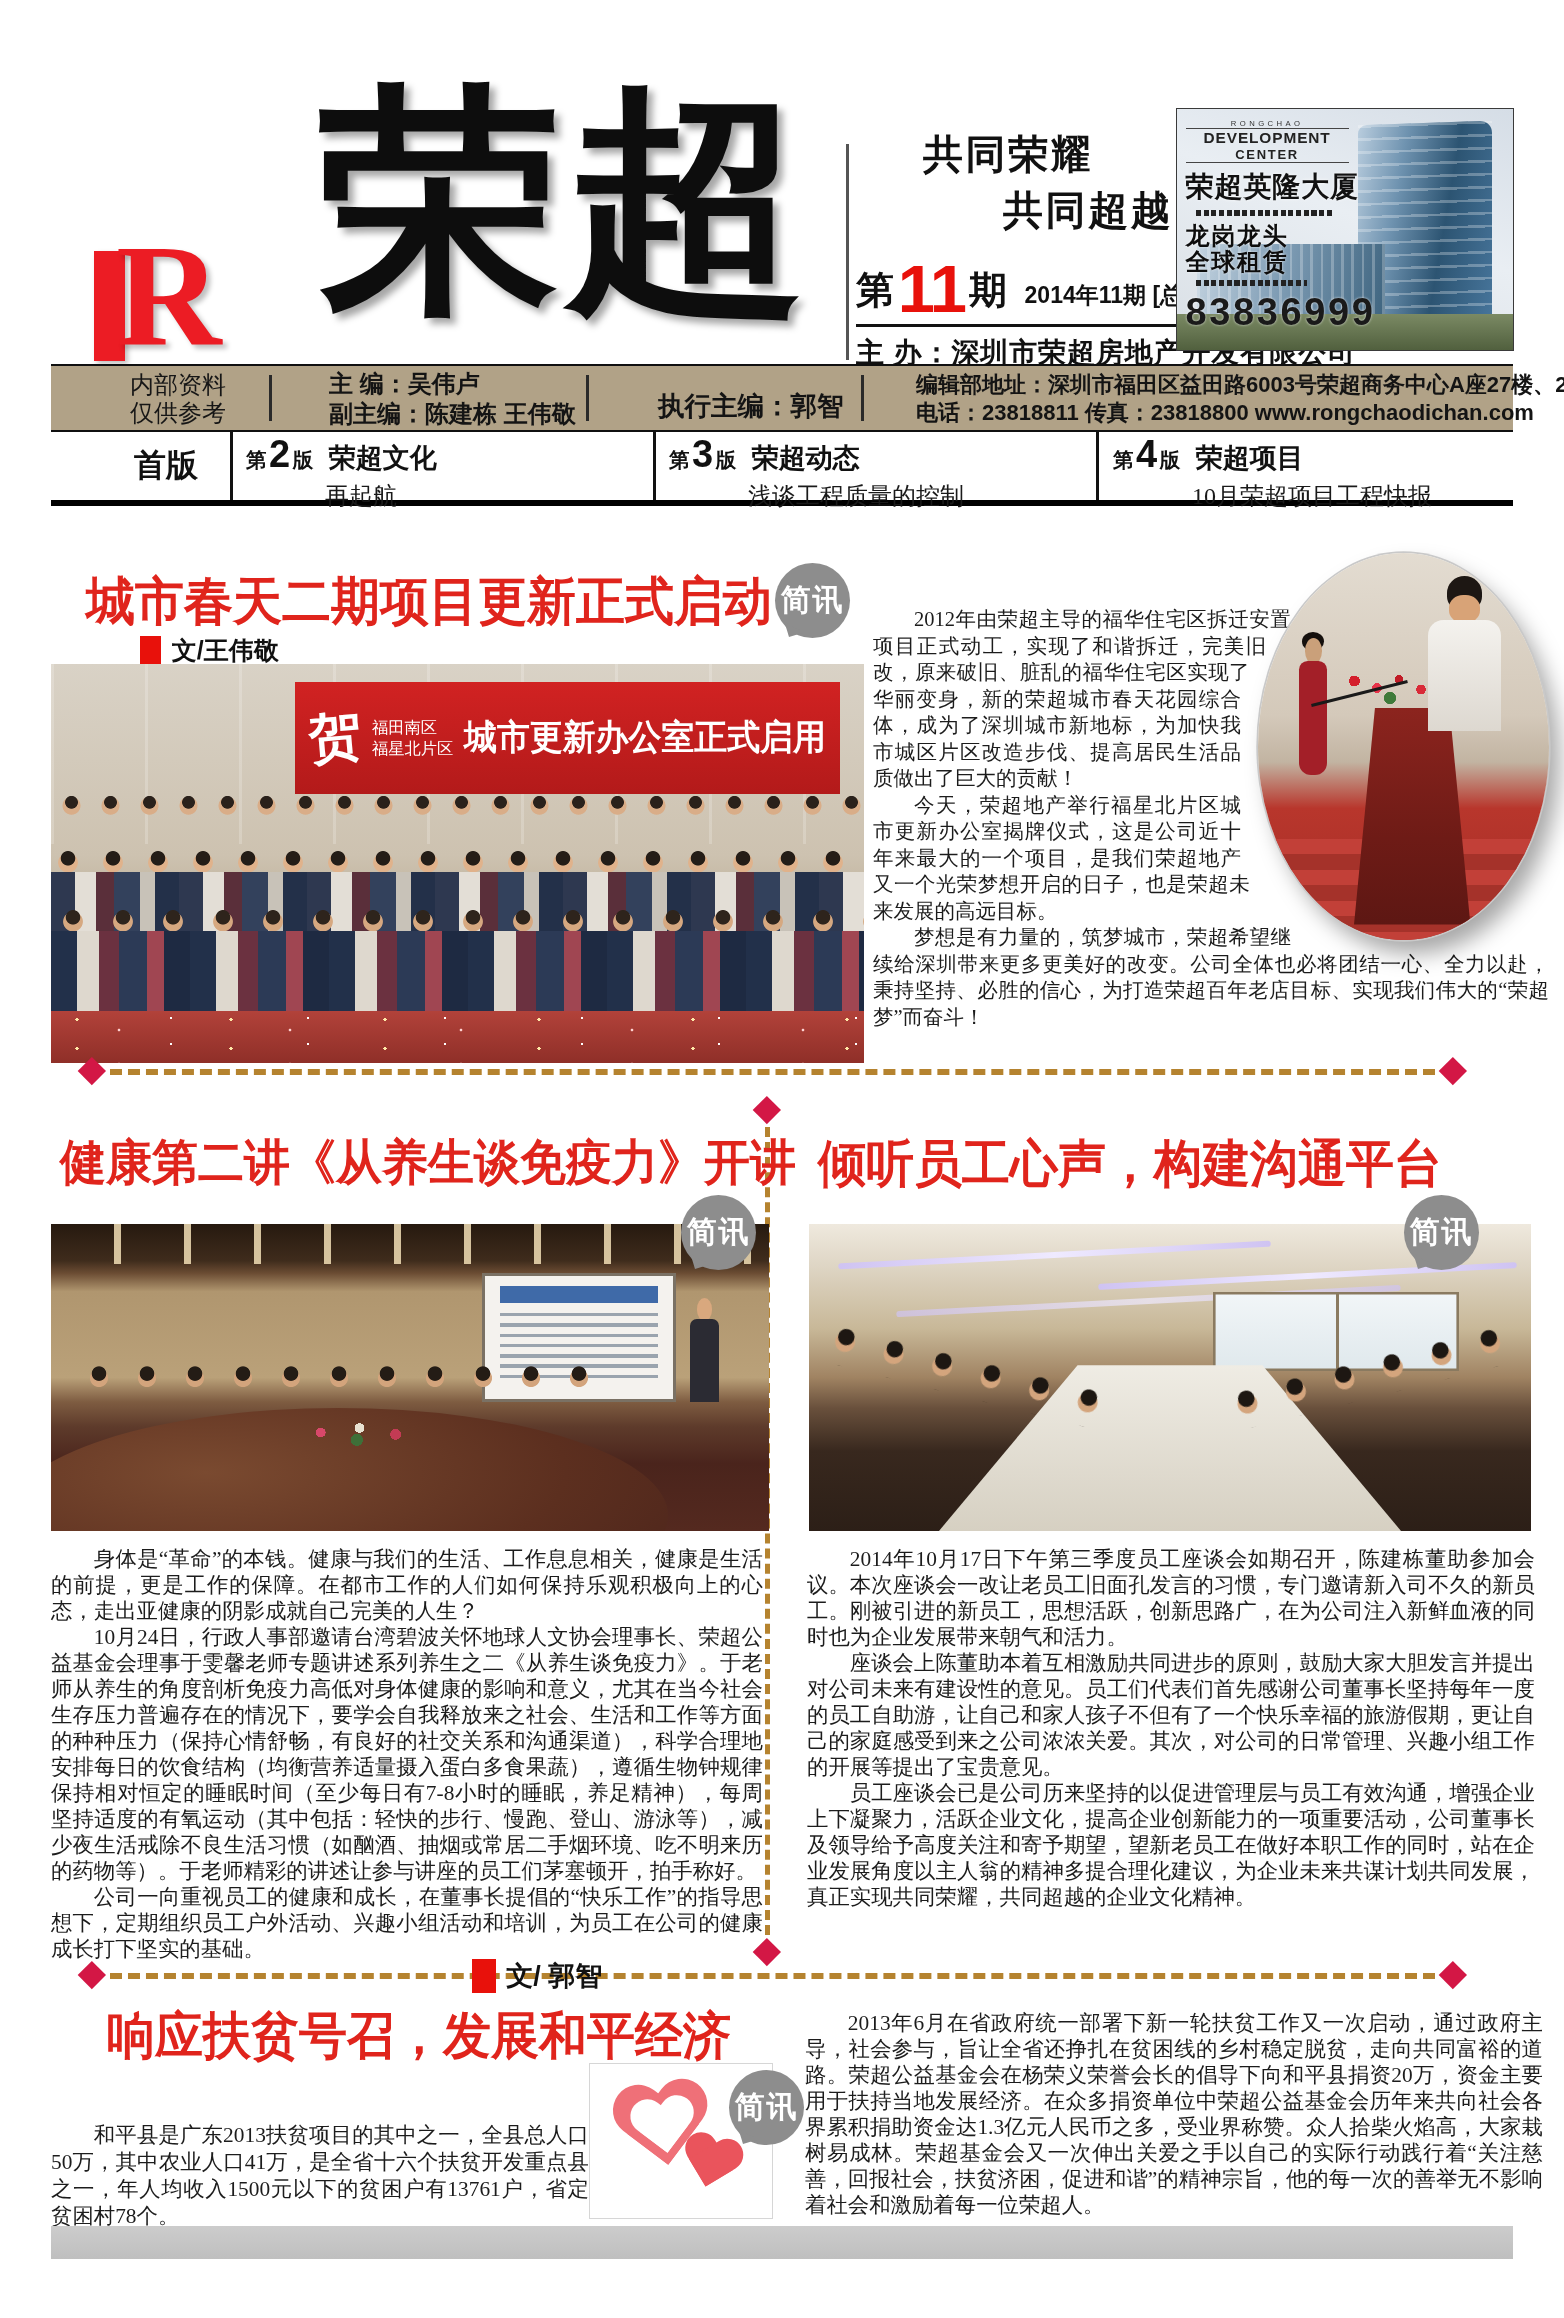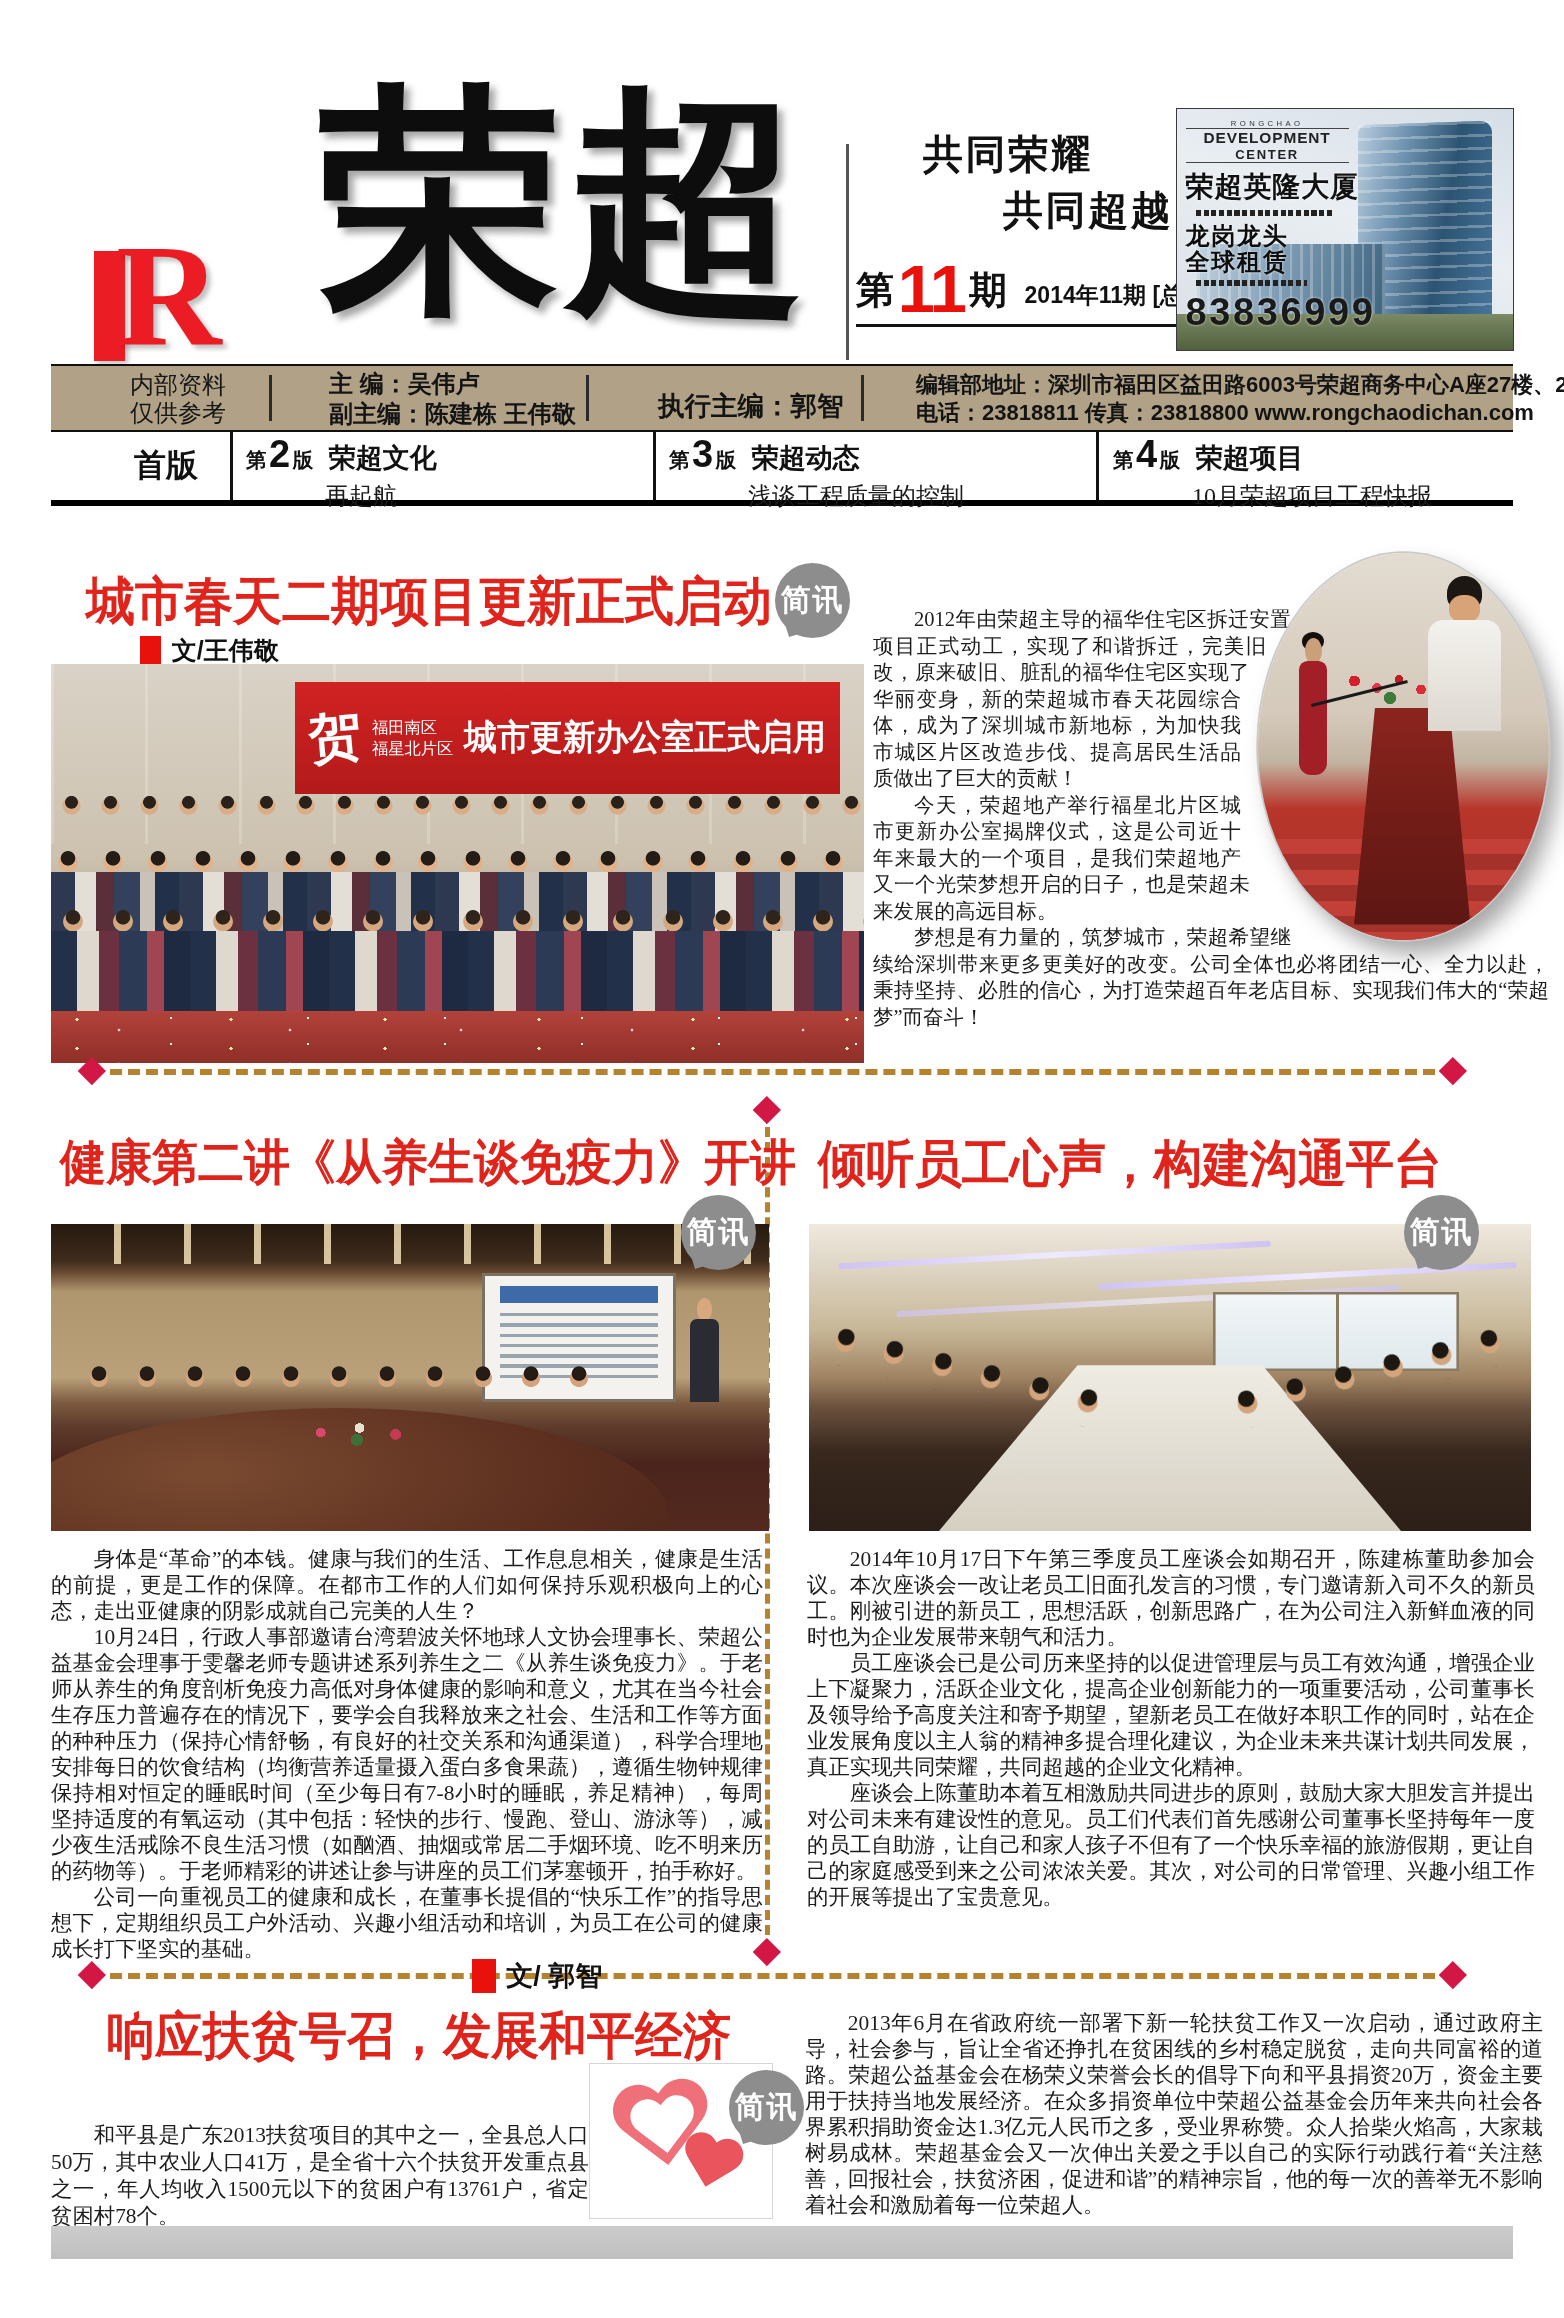--- a/index.html
+++ b/index.html
@@ -219,20 +219,21 @@
   <div class="header-vline"></div>
   <div class="slogan1">共同荣耀</div>
   <div class="slogan2">共同超越</div>
   <div class="issue-line">
     <span class="ip">第</span>
     <span class="inum">11</span>
     <span class="ip">期</span>
     <span class="imeta">2014年11期 [总第125期]</span>
   </div>
   <div class="issue-rule"></div>
+  <div class="publisher">主 办：深圳市荣超房地产开发有限公司</div>
 
   <div class="ad-box">
     <div class="ad-tower"></div>
     <div class="ad-podium"></div>
     <div class="ad-ground"></div>
     <div class="ad-text">
       <div class="ad-brand">RONGCHAO</div>
       <div class="ad-dev">DEVELOPMENT</div>
       <div class="ad-center">CENTER</div>
       <div class="ad-name">荣超英隆大厦</div>
@@ -386,22 +387,22 @@
     <div class="p3-light l1"></div>
     <div class="p3-light l2"></div>
     <div class="p3-light l3"></div>
     <div class="p3-window"></div>
     <div class="p3-table"></div>
     <div class="p3-people-l"></div>
     <div class="p3-people-r"></div>
   </div>
   <div class="btxt a3t">
     <p>2014年10月17日下午第三季度员工座谈会如期召开，陈建栋董助参加会议。本次座谈会一改让老员工旧面孔发言的习惯，专门邀请新入司不久的新员工。刚被引进的新员工，思想活跃，创新思路广，在为公司注入新鲜血液的同时也为企业发展带来朝气和活力。</p>
+    <p>座谈会上陈董助本着互相激励共同进步的原则，鼓励大家大胆发言并提出对公司未来有建设性的意见。员工们代表们首先感谢公司董事长坚持每年一度的员工自助游，让自己和家人孩子不但有了一个快乐幸福的旅游假期，更让自己的家庭感受到来之公司浓浓关爱。其次，对公司的日常管理、兴趣小组工作的开展等提出了宝贵意见。</p>
     <p>员工座谈会已是公司历来坚持的以促进管理层与员工有效沟通，增强企业上下凝聚力，活跃企业文化，提高企业创新能力的一项重要活动，公司董事长及领导给予高度关注和寄予期望，望新老员工在做好本职工作的同时，站在企业发展角度以主人翁的精神多提合理化建议，为企业未来共谋计划共同发展，真正实现共同荣耀，共同超越的企业文化精神。</p>
-    <p>座谈会上陈董助本着互相激励共同进步的原则，鼓励大家大胆发言并提出对公司未来有建设性的意见。员工们代表们首先感谢公司董事长坚持每年一度的员工自助游，让自己和家人孩子不但有了一个快乐幸福的旅游假期，更让自己的家庭感受到来之公司浓浓关爱。其次，对公司的日常管理、兴趣小组工作的开展等提出了宝贵意见。</p>
   </div>
 
   <div class="hdash d2"></div>
 
   <div class="headline h4">响应扶贫号召，发展和平经济</div>
   <div class="byline by4">
     <span class="sq"></span>
     <span class="bt">文/ 郭智</span>
   </div>
   <div class="hearts-box">

